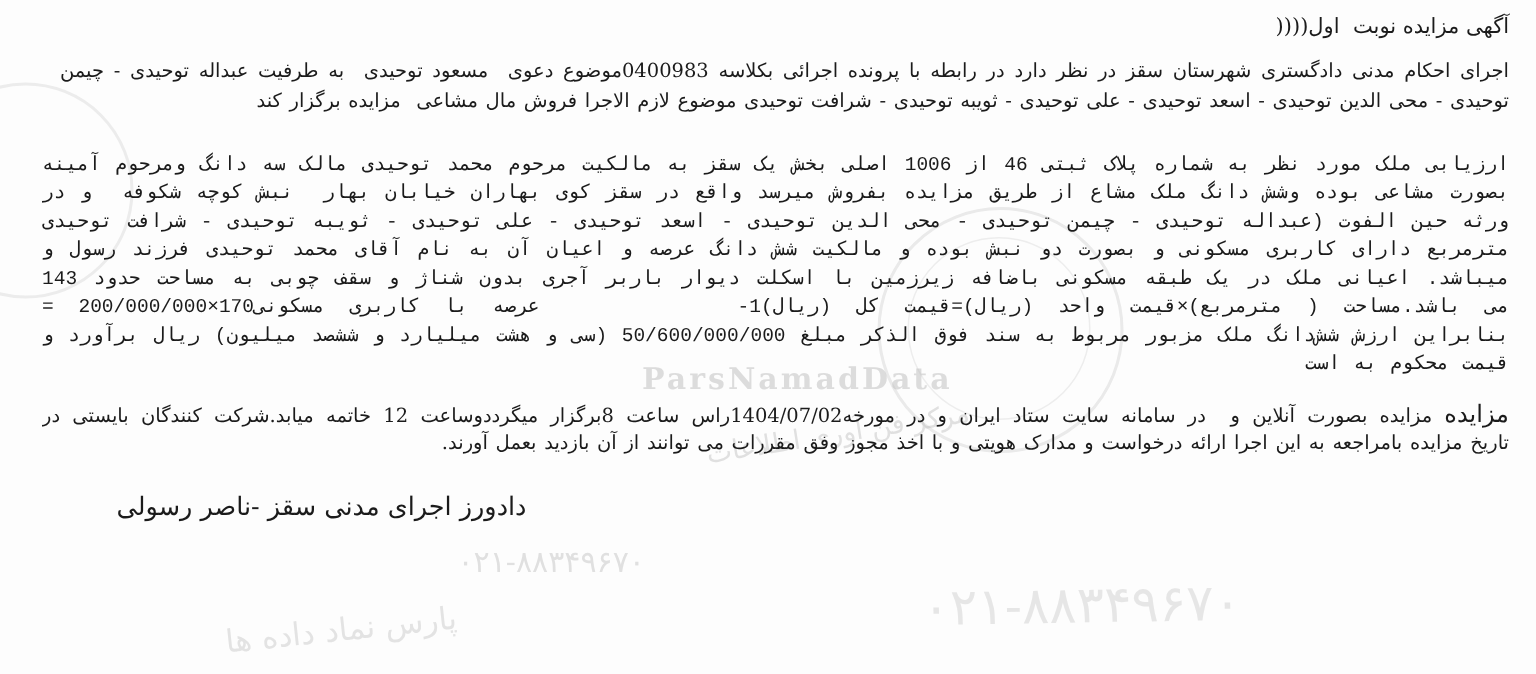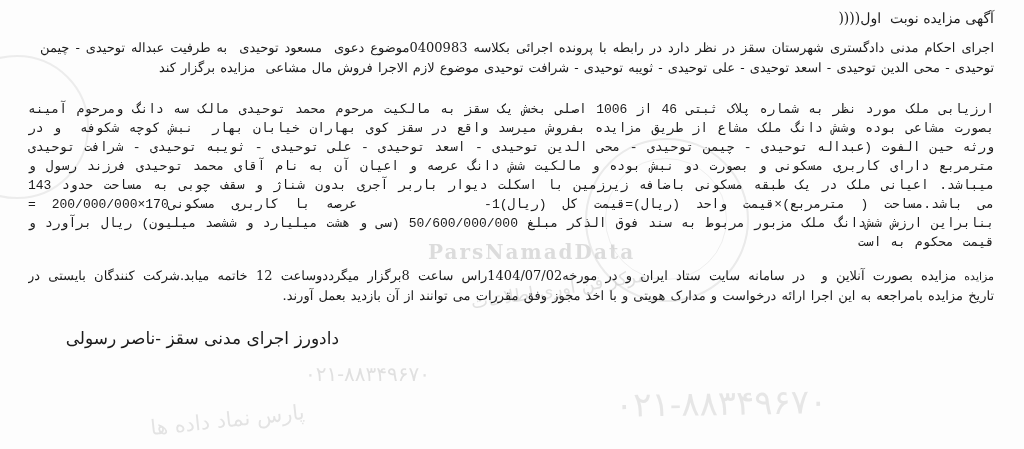--- a/index.html
+++ b/index.html
@@ -7,21 +7,21 @@
     width:1024px;height:449px;
     background:#fdfdfd;
     color:#1b1b1b;
     font-family:"DejaVu Serif","Liberation Serif",serif;
     position:relative;
     overflow:hidden;
   }
   
   .doc{
     position:absolute;inset:0;
-    padding:8px 30px 0 28px;
+    padding:8px 18px 0 28px;
     z-index:2;
     direction:rtl;
   }
   .title{
     direction:rtl;text-align:right;
     font-size:14px;line-height:20px;height:20px;
     margin-bottom:10px;
   }
   .para{margin:0;}
   .line{
@@ -30,21 +30,21 @@
     line-height:20px;height:20px;
     text-align:justify;text-align-last:justify;
     overflow:hidden;
     word-spacing:1px;
   }
   .para.valuation .line{line-height:19px;height:19px;font-family:Liberation Mono, monospace;}
   .line.last{text-align-last:right;}
   .para.intro{margin-bottom:22px;margin-left:12px;}
   .para.valuation{margin-bottom:14px;}
   .para.terms{margin-bottom:22px;}
-  .lead{font-size:11px;}
+  .lead{font-size:16px;}
   .signature{
     direction:rtl;text-align:right;
     font-size:17px;line-height:20px;height:20px;
     width:310px;margin-right:655px;
   }
   
   .wm{position:absolute;inset:0;z-index:1;pointer-events:none;}
   .wm-circle{position:absolute;border:2px solid #c6c6c6;border-radius:50%;}
   .wm-circle.outer{left:585px;top:138px;width:160px;height:160px;opacity:.35;}
   .wm-circle.inner{left:605px;top:158px;width:120px;height:120px;opacity:.28;border-width:1px;}

